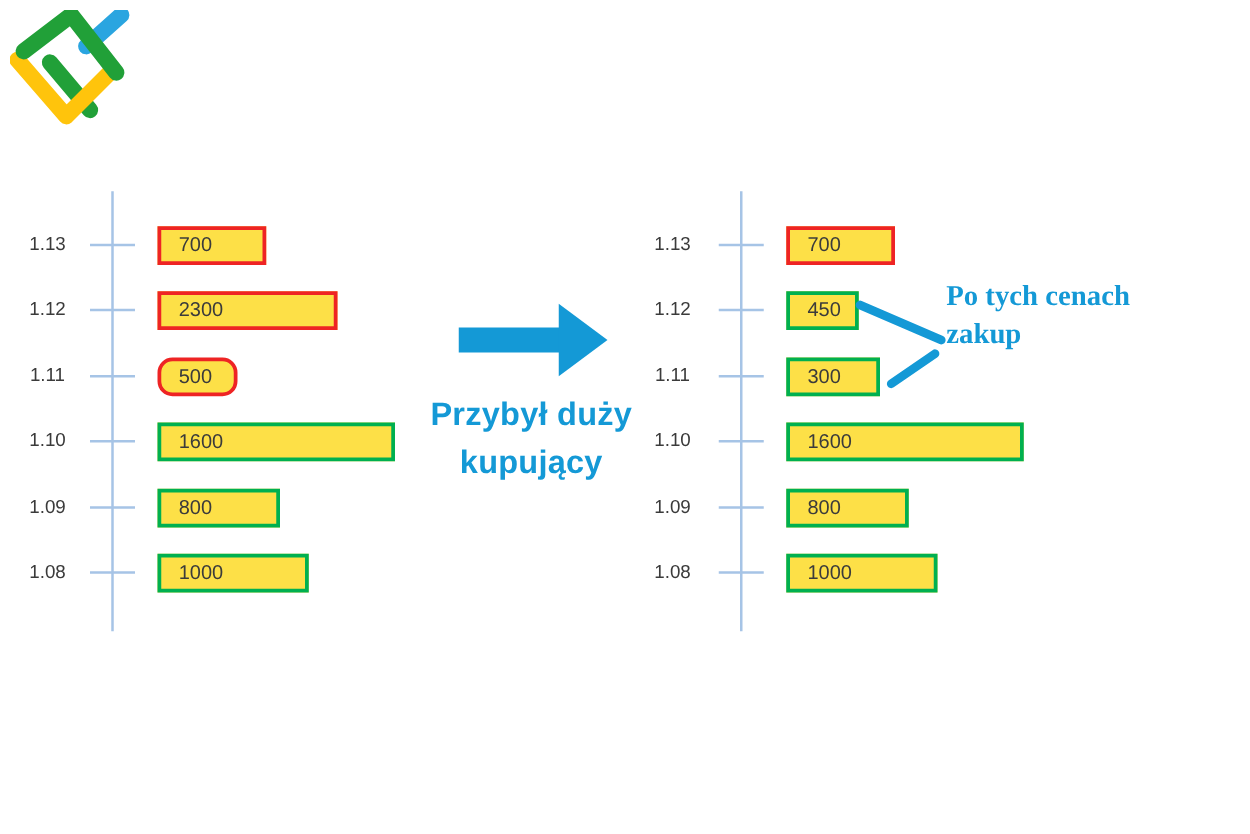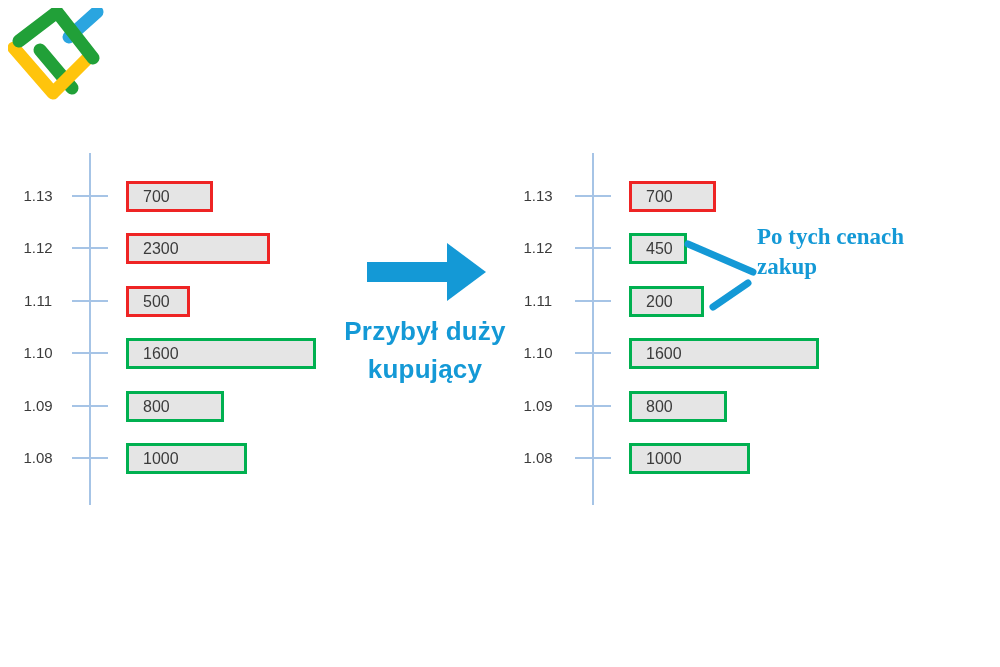--- a/index.html
+++ b/index.html
@@ -8,21 +8,21 @@
     font-family:"Liberation Sans",sans-serif;overflow:hidden;
   }
   .abs{position:absolute;}
   .axis-line{position:absolute;width:2px;}
   .tick{position:absolute;height:2px;}
   .price-label{
     position:absolute;font-size:15px;color:#3b3b3b;text-align:center;
     width:44px;line-height:18px;
   }
   .order-bar{
-    position:absolute;box-sizing:border-box;height:31px;background:#e5e5e5;
+    position:absolute;box-sizing:border-box;height:31px;background:#fde047;
     border:3px solid #000;font-size:16px;color:#3b3b3b;
     line-height:25px;padding-left:14px;
   }
   .center-label{
     position:absolute;left:327px;top:312px;width:196px;text-align:center;
     font-size:26px;font-weight:bold;line-height:38px;letter-spacing:0.2px;
   }
   .annotation{
     position:absolute;left:757px;top:222px;width:220px;text-align:left;
     font-size:23px;font-weight:bold;line-height:30px;
@@ -43,40 +43,40 @@
   <div id="charts-layer">
       <div class="axis-line" style="left: 89px; top: 153px; height: 352px; background: rgb(166, 196, 230);"></div>
       <div class="tick" style="left: 72px; top: 195px; width: 36px; background: rgb(166, 196, 230);"></div>
       <div class="price-label" style="left: 16px; top: 187px;">1.13</div>
       <div class="order-bar" style="left: 126px; top: 181px; width: 87px; border-color: rgb(238, 36, 36);">700</div>
       <div class="tick" style="left: 72px; top: 247px; width: 36px; background: rgb(166, 196, 230);"></div>
       <div class="price-label" style="left: 16px; top: 239px;">1.12</div>
       <div class="order-bar" style="left: 126px; top: 233px; width: 144px; border-color: rgb(238, 36, 36);">2300</div>
       <div class="tick" style="left: 72px; top: 300px; width: 36px; background: rgb(166, 196, 230);"></div>
       <div class="price-label" style="left: 16px; top: 292px;">1.11</div>
-      <div class="order-bar" style="left: 126px; top: 286px; width: 64px; border-color: rgb(238, 36, 36);">500</div>
+      <div class="order-bar" style="left: 126px; top: 286px; width: 64px; border-color: rgb(238, 36, 36); border-radius: 12px;">500</div>
       <div class="tick" style="left: 72px; top: 352px; width: 36px; background: rgb(166, 196, 230);"></div>
       <div class="price-label" style="left: 16px; top: 344px;">1.10</div>
       <div class="order-bar" style="left: 126px; top: 338px; width: 190px; border-color: rgb(0, 176, 80);">1600</div>
       <div class="tick" style="left: 72px; top: 405px; width: 36px; background: rgb(166, 196, 230);"></div>
       <div class="price-label" style="left: 16px; top: 397px;">1.09</div>
       <div class="order-bar" style="left: 126px; top: 391px; width: 98px; border-color: rgb(0, 176, 80);">800</div>
       <div class="tick" style="left: 72px; top: 457px; width: 36px; background: rgb(166, 196, 230);"></div>
       <div class="price-label" style="left: 16px; top: 449px;">1.08</div>
       <div class="order-bar" style="left: 126px; top: 443px; width: 121px; border-color: rgb(0, 176, 80);">1000</div>
       <div class="axis-line" style="left: 592px; top: 153px; height: 352px; background: rgb(166, 196, 230);"></div>
       <div class="tick" style="left: 575px; top: 195px; width: 36px; background: rgb(166, 196, 230);"></div>
       <div class="price-label" style="left: 516px; top: 187px;">1.13</div>
       <div class="order-bar" style="left: 629px; top: 181px; width: 87px; border-color: rgb(238, 36, 36);">700</div>
       <div class="tick" style="left: 575px; top: 247px; width: 36px; background: rgb(166, 196, 230);"></div>
       <div class="price-label" style="left: 516px; top: 239px;">1.12</div>
       <div class="order-bar" style="left: 629px; top: 233px; width: 58px; border-color: rgb(0, 176, 80);">450</div>
       <div class="tick" style="left: 575px; top: 300px; width: 36px; background: rgb(166, 196, 230);"></div>
       <div class="price-label" style="left: 516px; top: 292px;">1.11</div>
-      <div class="order-bar" style="left: 629px; top: 286px; width: 75px; border-color: rgb(0, 176, 80);">200</div>
+      <div class="order-bar" style="left: 629px; top: 286px; width: 75px; border-color: rgb(0, 176, 80);">300</div>
       <div class="tick" style="left: 575px; top: 352px; width: 36px; background: rgb(166, 196, 230);"></div>
       <div class="price-label" style="left: 516px; top: 344px;">1.10</div>
       <div class="order-bar" style="left: 629px; top: 338px; width: 190px; border-color: rgb(0, 176, 80);">1600</div>
       <div class="tick" style="left: 575px; top: 405px; width: 36px; background: rgb(166, 196, 230);"></div>
       <div class="price-label" style="left: 516px; top: 397px;">1.09</div>
       <div class="order-bar" style="left: 629px; top: 391px; width: 98px; border-color: rgb(0, 176, 80);">800</div>
       <div class="tick" style="left: 575px; top: 457px; width: 36px; background: rgb(166, 196, 230);"></div>
       <div class="price-label" style="left: 516px; top: 449px;">1.08</div>
       <div class="order-bar" style="left: 629px; top: 443px; width: 121px; border-color: rgb(0, 176, 80);">1000</div>
     </div>

